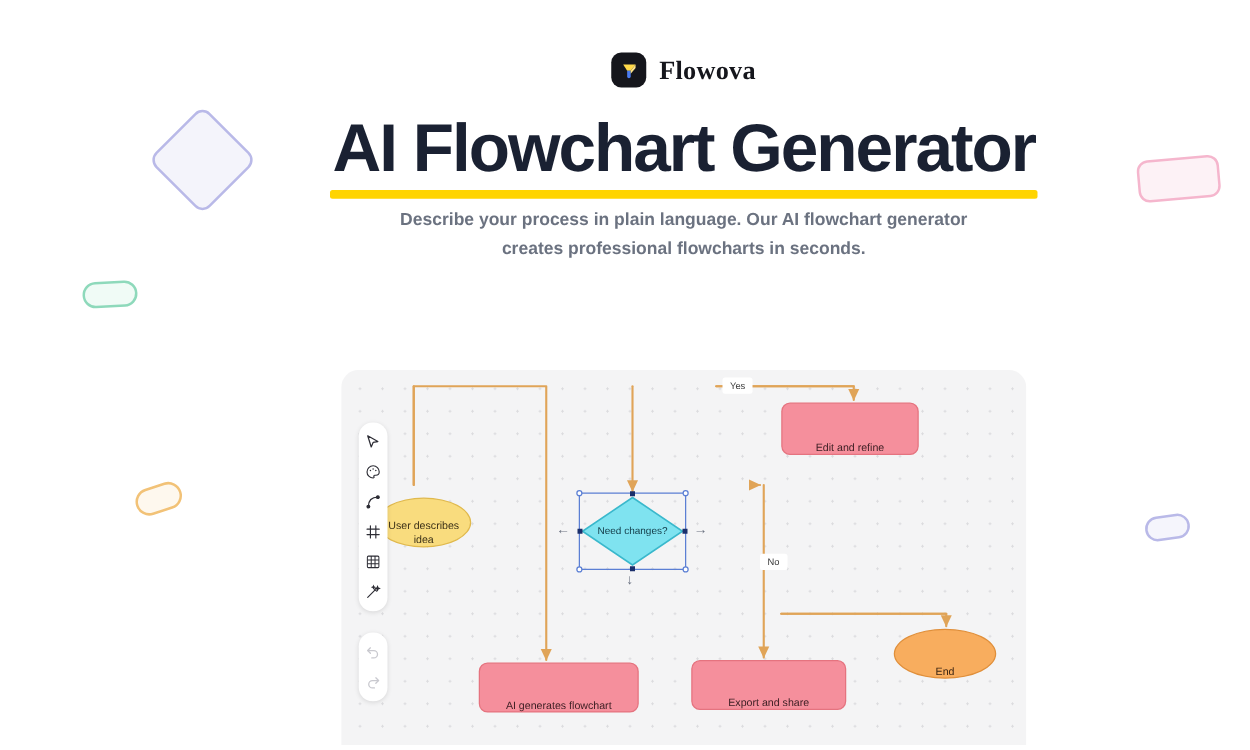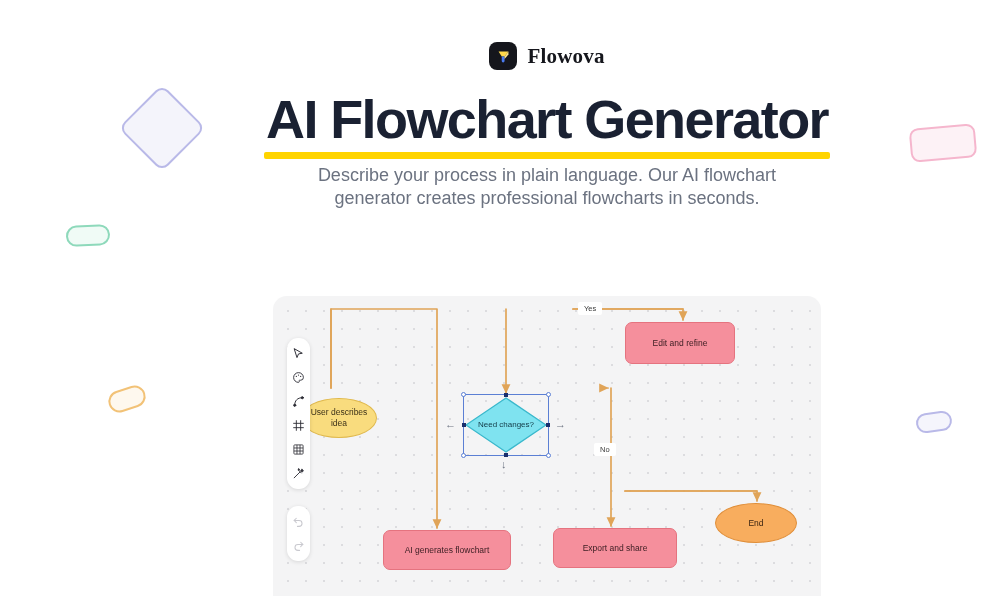--- a/index.html
+++ b/index.html
@@ -66,21 +66,21 @@
     padding:0 2px;
   }
   .headline-underline {
     position:absolute; left:0; right:0; bottom:-9px;
     height:7px; background:#ffd400; border-radius:2px;
   }
 
   .subtitle {
     position:absolute; left:50%; top:164px; transform:translateX(-50%);
     width:470px; text-align:center;
-    font-size:18px; line-height:23px; color:#6b7280; font-weight:400;
+    font-size:14px; line-height:23px; color:#6b7280; font-weight:700;
   }
 
   
   .canvas {
     position:absolute; left:226px; top:296px; width:548px; height:300px;
     background:#f4f4f5;
     border-radius:14px 14px 0 0;
     overflow:hidden;
     background-image:radial-gradient(#dcdcdf 1px, transparent 1px);
     background-size:18px 18px;
@@ -100,21 +100,21 @@
     position:absolute; left:240px; top:506px;
     width:23px; background:#ffffff; border-radius:11px;
     padding:6px 0; display:flex; flex-direction:column; align-items:center;
     gap:5px; box-shadow:0 1px 4px rgba(0,0,0,.12);
     z-index:6;
   }
   .tool { width:19px; height:19px; display:flex; align-items:center; justify-content:center; border-radius:5px; }
   .tool svg { display:block; }
 
   
-  .node { position:absolute; z-index:4; display:flex; align-items:center; justify-content:center; text-align:center; }
+  .node { position:absolute; z-index:4; display:flex; align-items:flex-end; justify-content:center; text-align:center; }
   .node-ellipse-start {
     left:254px; top:398px; width:76px; height:40px;
     background:#f9dc7e; border:1.4px solid #e0b94d; border-radius:50%;
     font-size:8.5px; line-height:11px; color:#3c3118; font-weight:400;
     z-index:5;
   }
   .node-edit {
     left:578px; top:322px; width:110px; height:42px;
     background:#f58f9c; border:1.4px solid #e5737f; border-radius:7px;
     font-size:8.5px; color:#3a1d22;
@@ -148,21 +148,21 @@
     left:668px; top:503px; width:82px; height:40px;
     background:#f8ad5e; border:1.4px solid #e08f3a; border-radius:50%;
     font-size:8.5px; color:#3a2412;
   }
 
   .edge-label {
     position:absolute; z-index:5; background:#fff;
     font-size:7.5px; color:#3a3a3a; padding:2px 6px; border-radius:2px;
   }
   .lbl-yes { left:531px; top:302px; }
-  .lbl-no  { left:547px; top:443px; }
+  .lbl-no  { left:561px; top:443px; }
 
   .mini-arrow { position:absolute; z-index:5; color:#6b7280; font-size:11px; line-height:1; }
   .ma-left  { left:398px; top:419px; }
   .ma-right { left:508px; top:419px; }
   .ma-down  { left:454px; top:459px; }
 </style>
 </head>
 <body>
 
 <div class="page">

